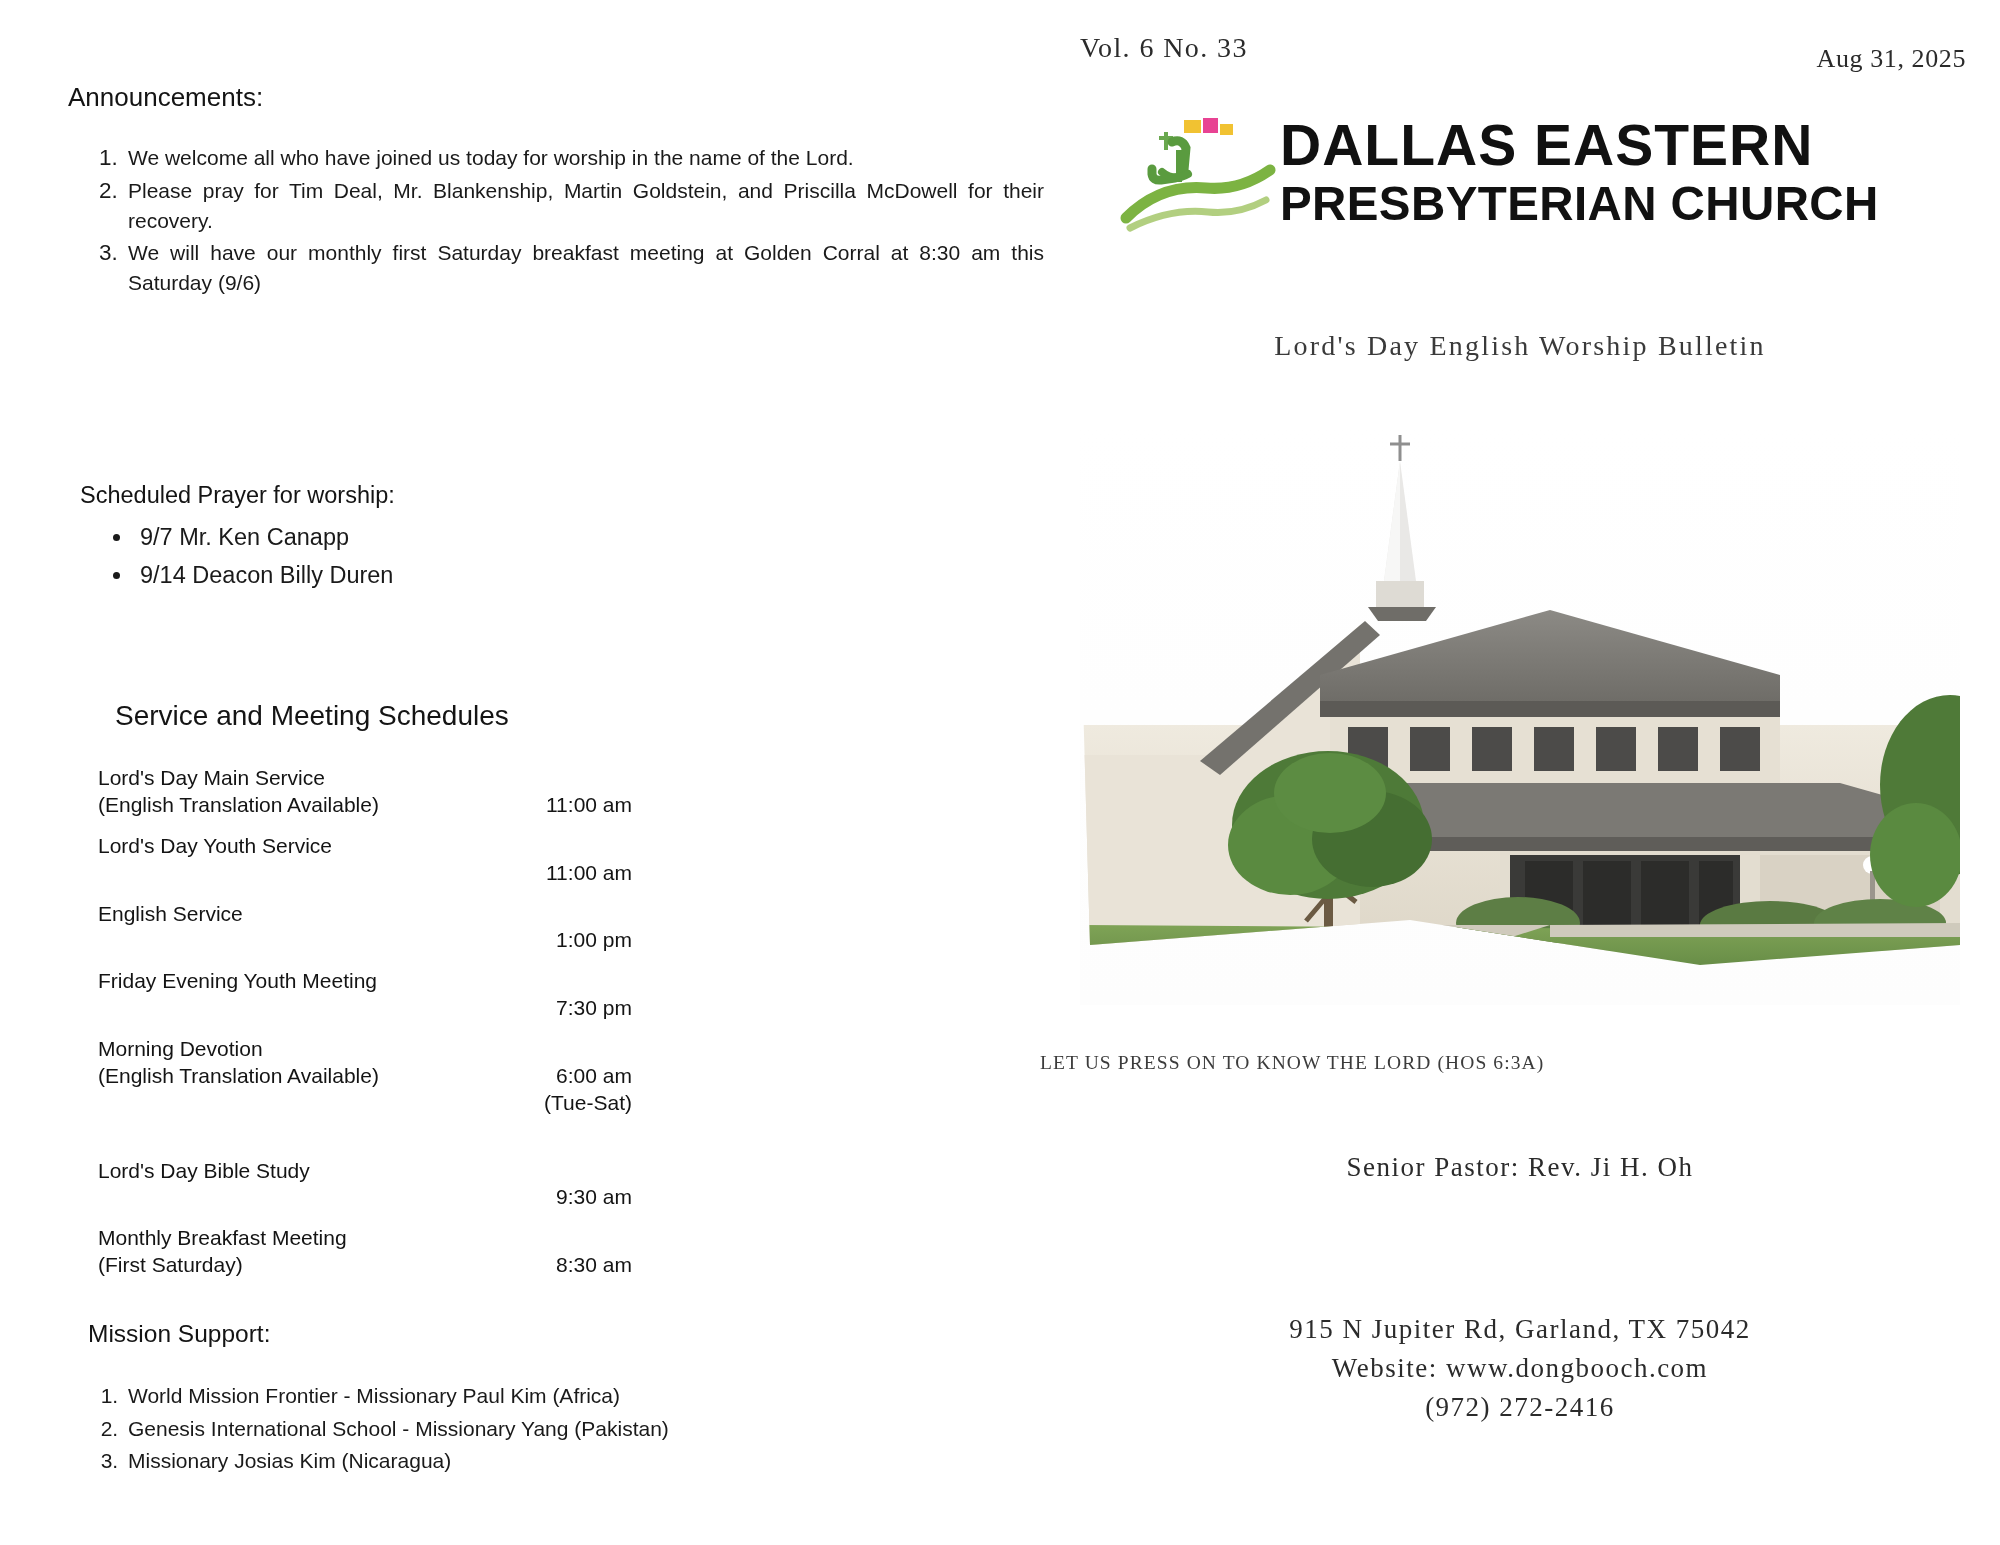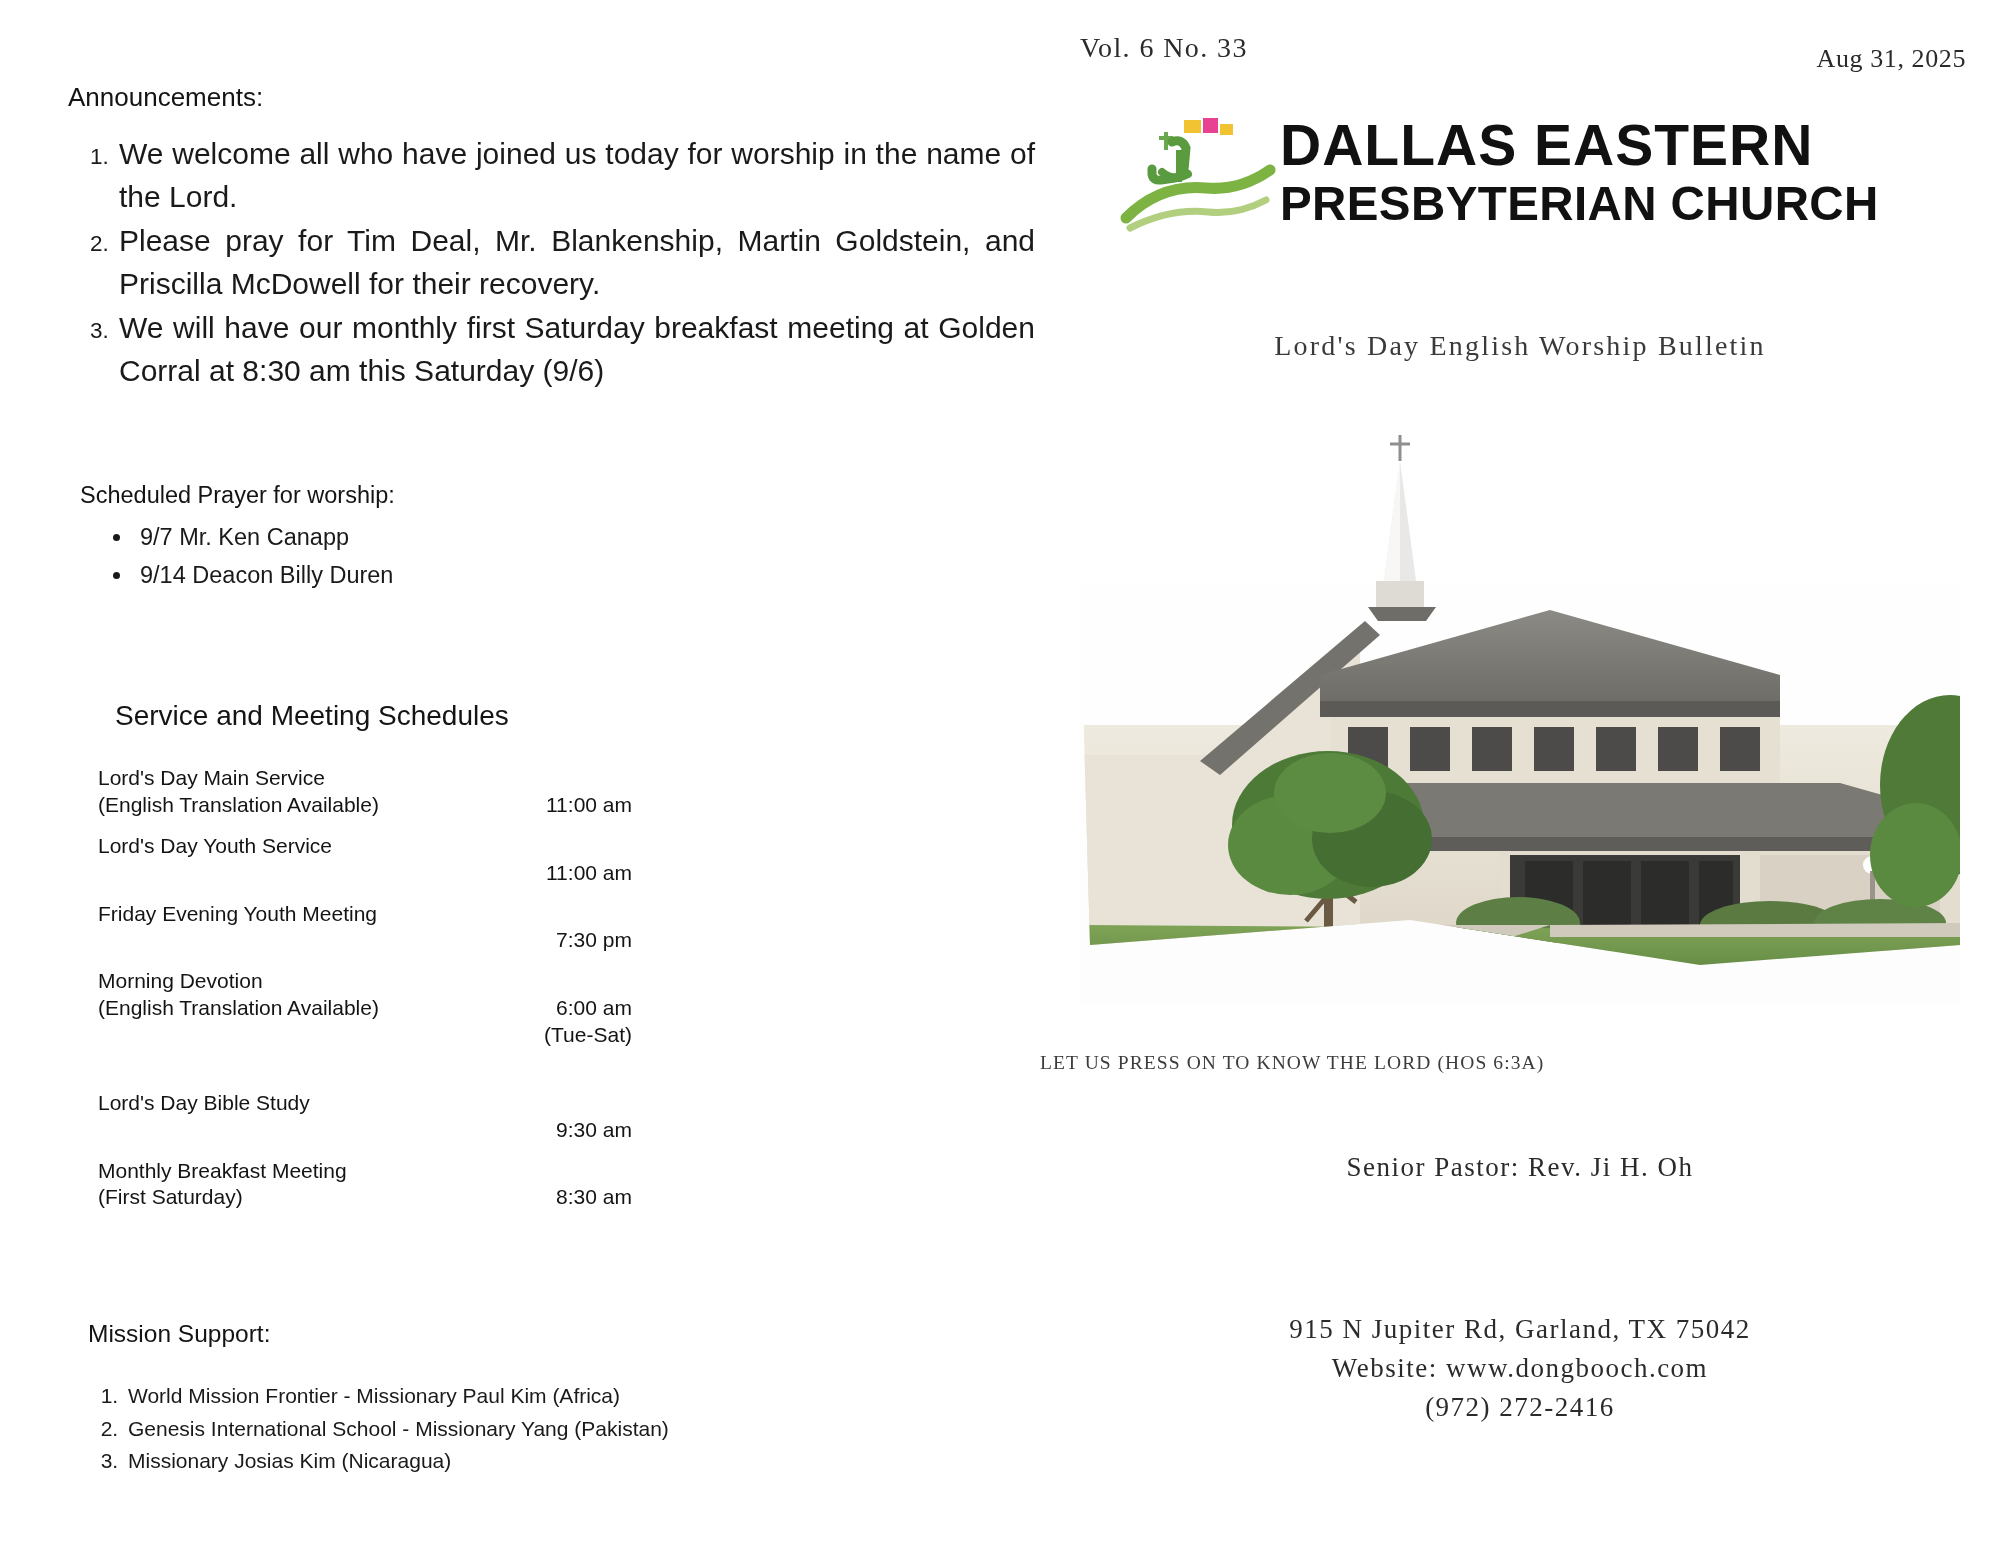--- a/index.html
+++ b/index.html
@@ -33,23 +33,23 @@
     left: 68px;
     top: 82px;
     font-size: 26px;
     color: #141414;
   }
   ol.ann-list {
     position: absolute;
     left: 72px;
     top: 126px;
     width: 920px;
-    margin: 7px;
+    margin: 16px;
     padding-left: 36px;
-    font-size: 30px;
+    font-size: 21px;
     line-height: 1.42;
     list-style-position: outside;
   }
   ol.ann-list li {
     margin-bottom: 2px;
     text-align: justify;
     padding-left: 4px;
   }
   ol.ann-list li::marker {
     font-size: 22.5px;
@@ -283,20 +283,28 @@
         <td class="time">
           <span>11:00 am</span>
         </td>
       </tr>
       <tr>
         <td class="label">
           <span>Lord's Day Youth Service</span>
         </td>
         <td class="time">
           <span>11:00 am</span>
+        </td>
+      </tr>
+      <tr>
+        <td class="label">
+          <span>English Service</span>
+        </td>
+        <td class="time">
+          <span>1:00 pm</span>
         </td>
       </tr>
       <tr>
         <td class="label">
           <span>Friday Evening Youth Meeting</span>
         </td>
         <td class="time">
           <span>7:30 pm</span>
         </td>
       </tr>

